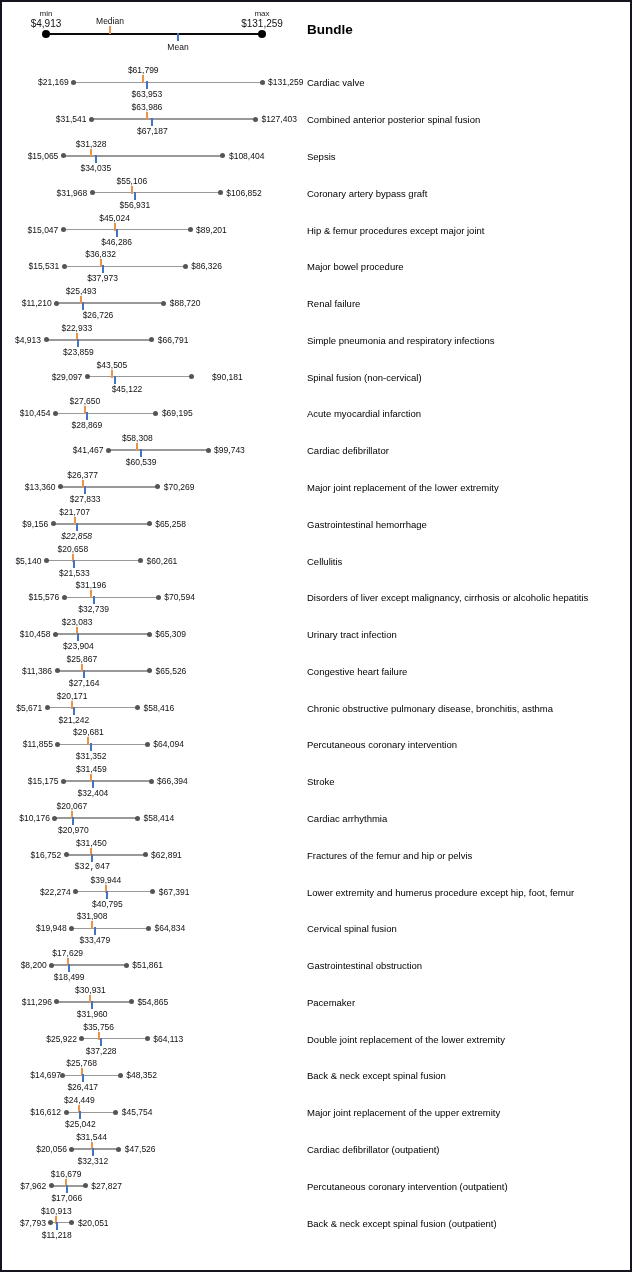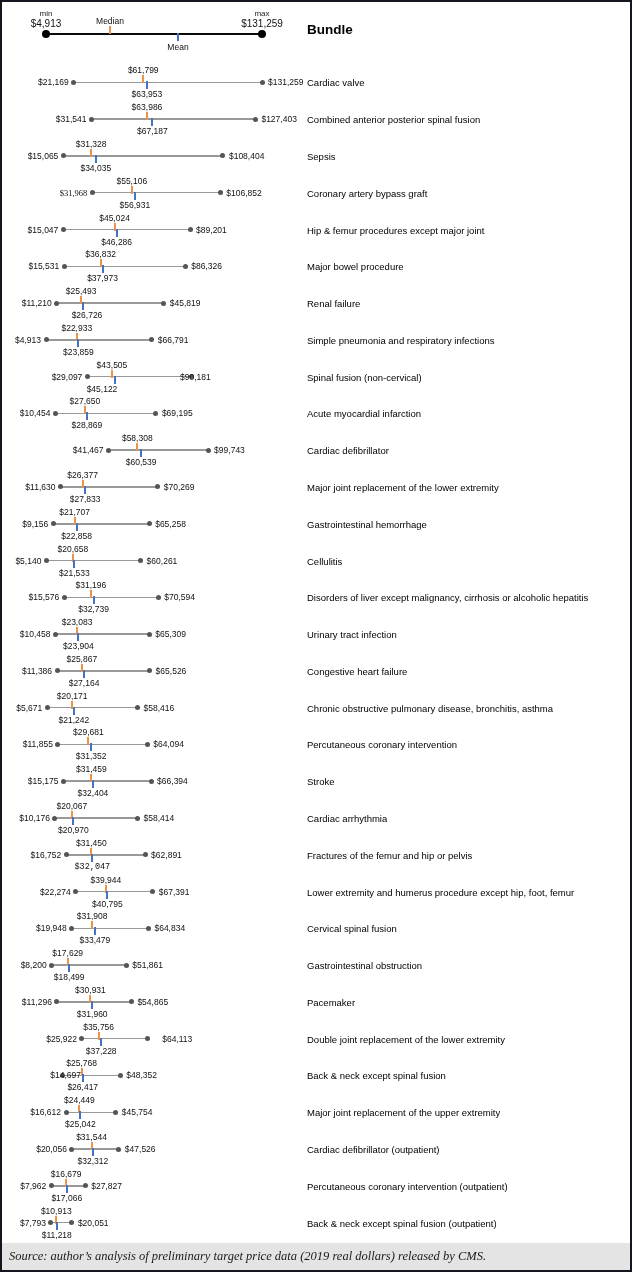--- a/index.html
+++ b/index.html
@@ -99,21 +99,21 @@
         <div class="vlabel lmed" style="left: 29.1588px;">$31,328</div>
         <div class="vlabel lmean" style="left: 33.7867px;">$34,035</div>
         <div class="bundle">Sepsis</div>
       </div>
       <div class="row">
         <div class="rline" style="left: 90.253px; width: 128.021px;"></div>
         <div class="dot dmin" style="left: 87.753px;"></div>
         <div class="dot dmax" style="left: 215.774px;"></div>
         <div class="tick tmed" style="left: 128.81px;"></div>
         <div class="tick tmean" style="left: 131.93px;"></div>
-        <div class="vlabel lmin" style="right: 542.747px; font-family: Liberation Serif, serif;">$31,968</div>
+        <div class="vlabel lmin" style="right: 542.747px;">$31,968</div>
         <div class="vlabel lmax" style="left: 224.274px;">$106,852</div>
         <div class="vlabel lmed" style="left: 69.8095px;">$55,106</div>
         <div class="vlabel lmean" style="left: 72.9295px;">$56,931</div>
         <div class="bundle">Coronary artery bypass graft</div>
       </div>
       <div class="row">
         <div class="rline" style="left: 61.325px; width: 126.773px;"></div>
         <div class="dot dmin" style="left: 58.825px;"></div>
         <div class="dot dmax" style="left: 185.598px;"></div>
         <div class="tick tmed" style="left: 111.573px;"></div>
@@ -136,23 +136,23 @@
         <div class="vlabel lmean" style="left: 40.5191px;">$37,973</div>
         <div class="bundle">Major bowel procedure</div>
       </div>
       <div class="row">
         <div class="rline" style="left: 54.7653px; width: 107.026px;"></div>
         <div class="dot dmin" style="left: 52.2653px;"></div>
         <div class="dot dmax" style="left: 159.291px;"></div>
         <div class="tick tmed" style="left: 78.1834px;"></div>
         <div class="tick tmean" style="left: 80.2913px;"></div>
         <div class="vlabel lmin" style="right: 578.235px;">$11,210</div>
-        <div class="vlabel lmax" style="left: 167.791px;">$45,819</div>
+        <div class="vlabel lmax" style="left: 167.791px;">$88,720</div>
         <div class="vlabel lmed" style="left: 19.1834px;">$25,493</div>
-        <div class="vlabel lmean" style="left: 25px;">$26,726</div>
+        <div class="vlabel lmean" style="left: 36px;">$26,726</div>
         <div class="bundle">Renal failure</div>
       </div>
       <div class="row">
         <div class="rline" style="left: 44px; width: 105.786px;"></div>
         <div class="dot dmin" style="left: 41.5px;"></div>
         <div class="dot dmax" style="left: 147.286px;"></div>
         <div class="tick tmed" style="left: 73.8068px;"></div>
         <div class="tick tmean" style="left: 75.3899px;"></div>
         <div class="vlabel lmin" style="right: 589px;">$4,913</div>
         <div class="vlabel lmax" style="left: 155.786px;">$66,791</div>
@@ -160,23 +160,23 @@
         <div class="vlabel lmean" style="left: 16.3899px;">$23,859</div>
         <div class="bundle">Simple pneumonia and respiratory infections</div>
       </div>
       <div class="row">
         <div class="rline" style="left: 85.3448px; width: 104.429px;"></div>
         <div class="dot dmin" style="left: 82.8448px;"></div>
         <div class="dot dmax" style="left: 187.273px;"></div>
         <div class="tick tmed" style="left: 108.977px;"></div>
         <div class="tick tmean" style="left: 111.741px;"></div>
         <div class="vlabel lmin" style="right: 547.655px;">$29,097</div>
-        <div class="vlabel lmax" style="left: 178px;">$90,181</div>
+        <div class="vlabel lmax" style="left: 210px;">$90,181</div>
         <div class="vlabel lmed" style="left: 49.9765px;">$43,505</div>
-        <div class="vlabel lmean" style="left: 40px;">$45,122</div>
+        <div class="vlabel lmean" style="left: 65px;">$45,122</div>
         <div class="bundle">Spinal fusion (non-cervical)</div>
       </div>
       <div class="row">
         <div class="rline" style="left: 53.4728px; width: 100.423px;"></div>
         <div class="dot dmin" style="left: 50.9728px;"></div>
         <div class="dot dmax" style="left: 151.396px;"></div>
         <div class="tick tmed" style="left: 81.871px;"></div>
         <div class="tick tmean" style="left: 83.955px;"></div>
         <div class="vlabel lmin" style="right: 579.527px;">$10,454</div>
         <div class="vlabel lmax" style="left: 159.896px;">$69,195</div>
@@ -195,36 +195,36 @@
         <div class="vlabel lmed" style="left: 75.2836px;">$58,308</div>
         <div class="vlabel lmean" style="left: 79.0977px;">$60,539</div>
         <div class="bundle">Cardiac defibrillator</div>
       </div>
       <div class="row">
         <div class="rline" style="left: 58.4409px; width: 97.2911px;"></div>
         <div class="dot dmin" style="left: 55.9409px;"></div>
         <div class="dot dmax" style="left: 153.232px;"></div>
         <div class="tick tmed" style="left: 79.6947px;"></div>
         <div class="tick tmean" style="left: 82.1838px;"></div>
-        <div class="vlabel lmin" style="right: 574.559px;">$11,630</div>
+        <div class="vlabel lmin" style="right: 574.559px;">$13,360</div>
         <div class="vlabel lmax" style="left: 161.732px;">$70,269</div>
         <div class="vlabel lmed" style="left: 20.6947px;">$26,377</div>
         <div class="vlabel lmean" style="left: 23.1838px;">$27,833</div>
         <div class="bundle">Major joint replacement of the lower extremity</div>
       </div>
       <div class="row">
         <div class="rline" style="left: 51.2538px; width: 95.9115px;"></div>
         <div class="dot dmin" style="left: 48.7538px;"></div>
         <div class="dot dmax" style="left: 144.665px;"></div>
         <div class="tick tmed" style="left: 71.7109px;"></div>
         <div class="tick tmean" style="left: 73.6786px;"></div>
         <div class="vlabel lmin" style="right: 581.746px;">$9,156</div>
         <div class="vlabel lmax" style="left: 153.165px;">$65,258</div>
         <div class="vlabel lmed" style="left: 12.7109px;">$21,707</div>
-        <div class="vlabel lmean" style="left: 14.6786px;">$22,858</div>
+        <div class="vlabel lmean" style="left: 14.6786px; font-style: italic;">$22,858</div>
         <div class="bundle">Gastrointestinal hemorrhage</div>
       </div>
       <div class="row">
         <div class="rline" style="left: 44.3881px; width: 94.2344px;"></div>
         <div class="dot dmin" style="left: 41.8881px;"></div>
         <div class="dot dmax" style="left: 136.122px;"></div>
         <div class="tick tmed" style="left: 69.9175px;"></div>
         <div class="tick tmean" style="left: 71.4134px;"></div>
         <div class="vlabel lmin" style="right: 588.612px;">$5,140</div>
         <div class="vlabel lmax" style="left: 144.622px;">$60,261</div>
@@ -376,32 +376,32 @@
         <div class="vlabel lmean" style="left: 30.2393px;">$31,960</div>
         <div class="bundle">Pacemaker</div>
       </div>
       <div class="row">
         <div class="rline" style="left: 79.9168px; width: 65.291px;"></div>
         <div class="dot dmin" style="left: 77.4168px;"></div>
         <div class="dot dmax" style="left: 142.708px;"></div>
         <div class="tick tmed" style="left: 95.7289px;"></div>
         <div class="tick tmean" style="left: 98.2454px;"></div>
         <div class="vlabel lmin" style="right: 553.083px;">$25,922</div>
-        <div class="vlabel lmax" style="left: 151.208px; margin-left: 9px;">$64,113</div>
+        <div class="vlabel lmax" style="left: 151.208px;">$64,113</div>
         <div class="vlabel lmed" style="left: 36.7289px;">$35,756</div>
         <div class="vlabel lmean" style="left: 39.2454px;">$37,228</div>
         <div class="bundle">Double joint replacement of the lower extremity</div>
       </div>
       <div class="row">
         <div class="rline" style="left: 60.7266px; width: 57.5363px;"></div>
         <div class="dot dmin" style="left: 58.2266px;"></div>
         <div class="dot dmax" style="left: 115.763px;"></div>
         <div class="tick tmed" style="left: 78.6535px;"></div>
         <div class="tick tmean" style="left: 79.763px;"></div>
-        <div class="vlabel lmin" style="right: 549px; margin-left: 21px;">$14,697</div>
+        <div class="vlabel lmin" style="right: 569px; margin-left: 21px;">$14,697</div>
         <div class="vlabel lmax" style="left: 124.263px;">$48,352</div>
         <div class="vlabel lmed" style="left: 19.6535px;">$25,768</div>
         <div class="vlabel lmean" style="left: 20.763px;">$26,417</div>
         <div class="bundle">Back &amp; neck except spinal fusion</div>
       </div>
       <div class="row">
         <div class="rline" style="left: 64.0005px; width: 49.8209px;"></div>
         <div class="dot dmin" style="left: 61.5005px;"></div>
         <div class="dot dmax" style="left: 111.321px;"></div>
         <div class="tick tmed" style="left: 76.3986px;"></div>
@@ -443,15 +443,14 @@
         <div class="tick tmed" style="left: 53.2575px;"></div>
         <div class="tick tmean" style="left: 53.779px;"></div>
         <div class="vlabel lmin" style="right: 584.076px;">$7,793</div>
         <div class="vlabel lmax" style="left: 75.8798px;">$20,051</div>
         <div class="vlabel lmed" style="left: -5.74245px;">$10,913</div>
         <div class="vlabel lmean" style="left: -5.22103px;">$11,218</div>
         <div class="bundle">Back &amp; neck except spinal fusion (outpatient)</div>
       </div>
     </div>
 
-  <div class="footer">Source: author’s analysis of preliminary target price data (2019 real dollars) released by CMS.</div>
 
 </div>
 
 </body></html>

